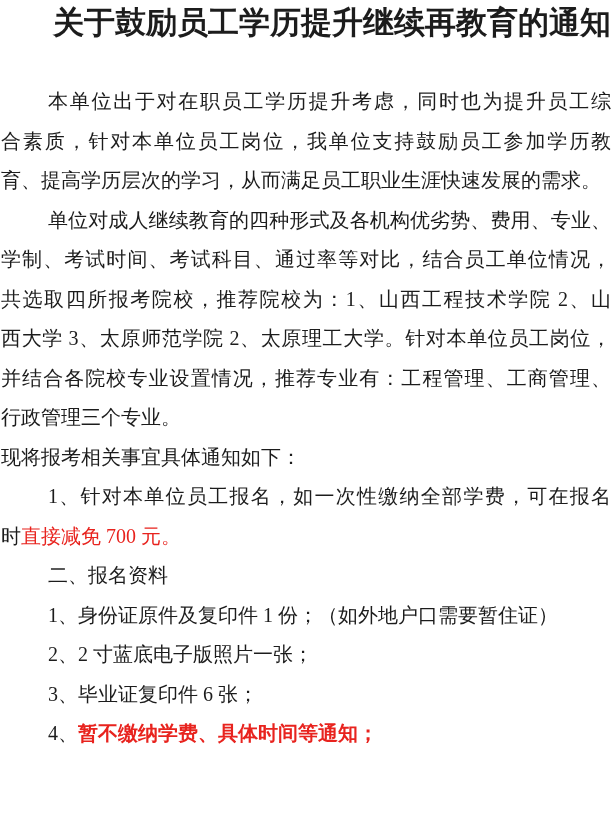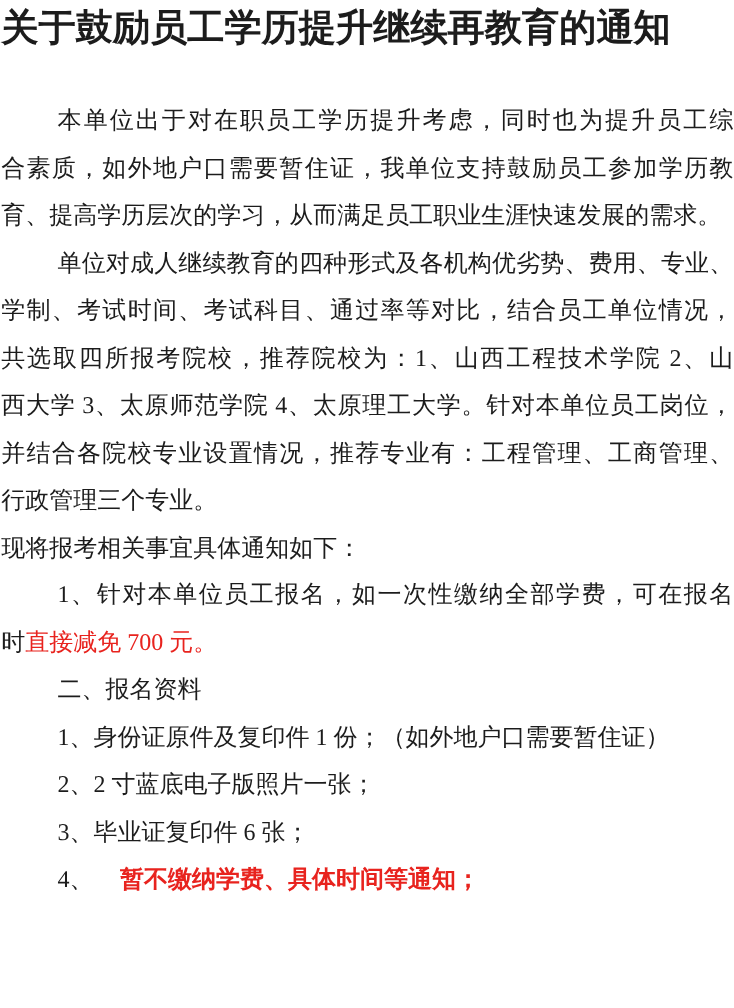--- a/index.html
+++ b/index.html
@@ -19,21 +19,21 @@
     padding: 1px 1px 0 1px;
     background: var(--bg, #ffffff);
     color: var(--fg, #1c1c1c);
     font-family: "Liberation Serif", "DejaVu Serif", serif;
   }
   .title {
     margin: 0 0 37px 0;
     font-size: 31px;
     line-height: 44px;
     font-weight: 700;
-    text-align: left;
+    text-align: right;
     white-space: nowrap;
   }
   .doc-body {
     width: 610px;
   }
   .para {
     margin: 0;
   }
   .line {
     font-size: 20px;
@@ -50,39 +50,38 @@
   .line.tight {
     letter-spacing: -0.8px;
   }
   .run { color: inherit; }
   .run.red {
     color: var(--red, #e8231e);
   }
   .run.red-bold {
     color: var(--red, #e8231e);
     font-weight: 700;
-    margin-left: 22px;
   }
 </style>
 </head>
 <body>
 
 <div class="page">
   <h1 class="title">关于鼓励员工学历提升继续再教育的通知</h1>
   <div class="doc-body">
       <div class="para">
         <div class="line first"><span class="run">本单位出于对在职员工学历提升考虑，同时也为提升员工综</span></div>
-        <div class="line"><span class="run">合素质，如外地户口需要暂住证，我单位支持鼓励员工参加学历教</span></div>
+        <div class="line"><span class="run">合素质，针对本单位员工岗位，我单位支持鼓励员工参加学历教</span></div>
         <div class="line end"><span class="run">育、提高学历层次的学习，从而满足员工职业生涯快速发展的需求。</span></div>
       </div>
       <div class="para">
         <div class="line first"><span class="run">单位对成人继续教育的四种形式及各机构优劣势、费用、专业、</span></div>
         <div class="line"><span class="run">学制、考试时间、考试科目、通过率等对比，结合员工单位情况，</span></div>
         <div class="line"><span class="run">共选取四所报考院校，推荐院校为：1、山西工程技术学院 2、山</span></div>
-        <div class="line"><span class="run">西大学 3、太原师范学院 4、太原理工大学。针对本单位员工岗位，</span></div>
+        <div class="line"><span class="run">西大学 3、太原师范学院 2、太原理工大学。针对本单位员工岗位，</span></div>
         <div class="line"><span class="run">并结合各院校专业设置情况，推荐专业有：工程管理、工商管理、</span></div>
         <div class="line end"><span class="run">行政管理三个专业。</span></div>
       </div>
       <div class="para">
         <div class="line end"><span class="run">现将报考相关事宜具体通知如下：</span></div>
       </div>
       <div class="para">
         <div class="line first"><span class="run">1、针对本单位员工报名，如一次性缴纳全部学费，可在报名</span></div>
         <div class="line end"><span class="run">时</span><span class="run red">直接减免 700 元。</span></div>
       </div>

